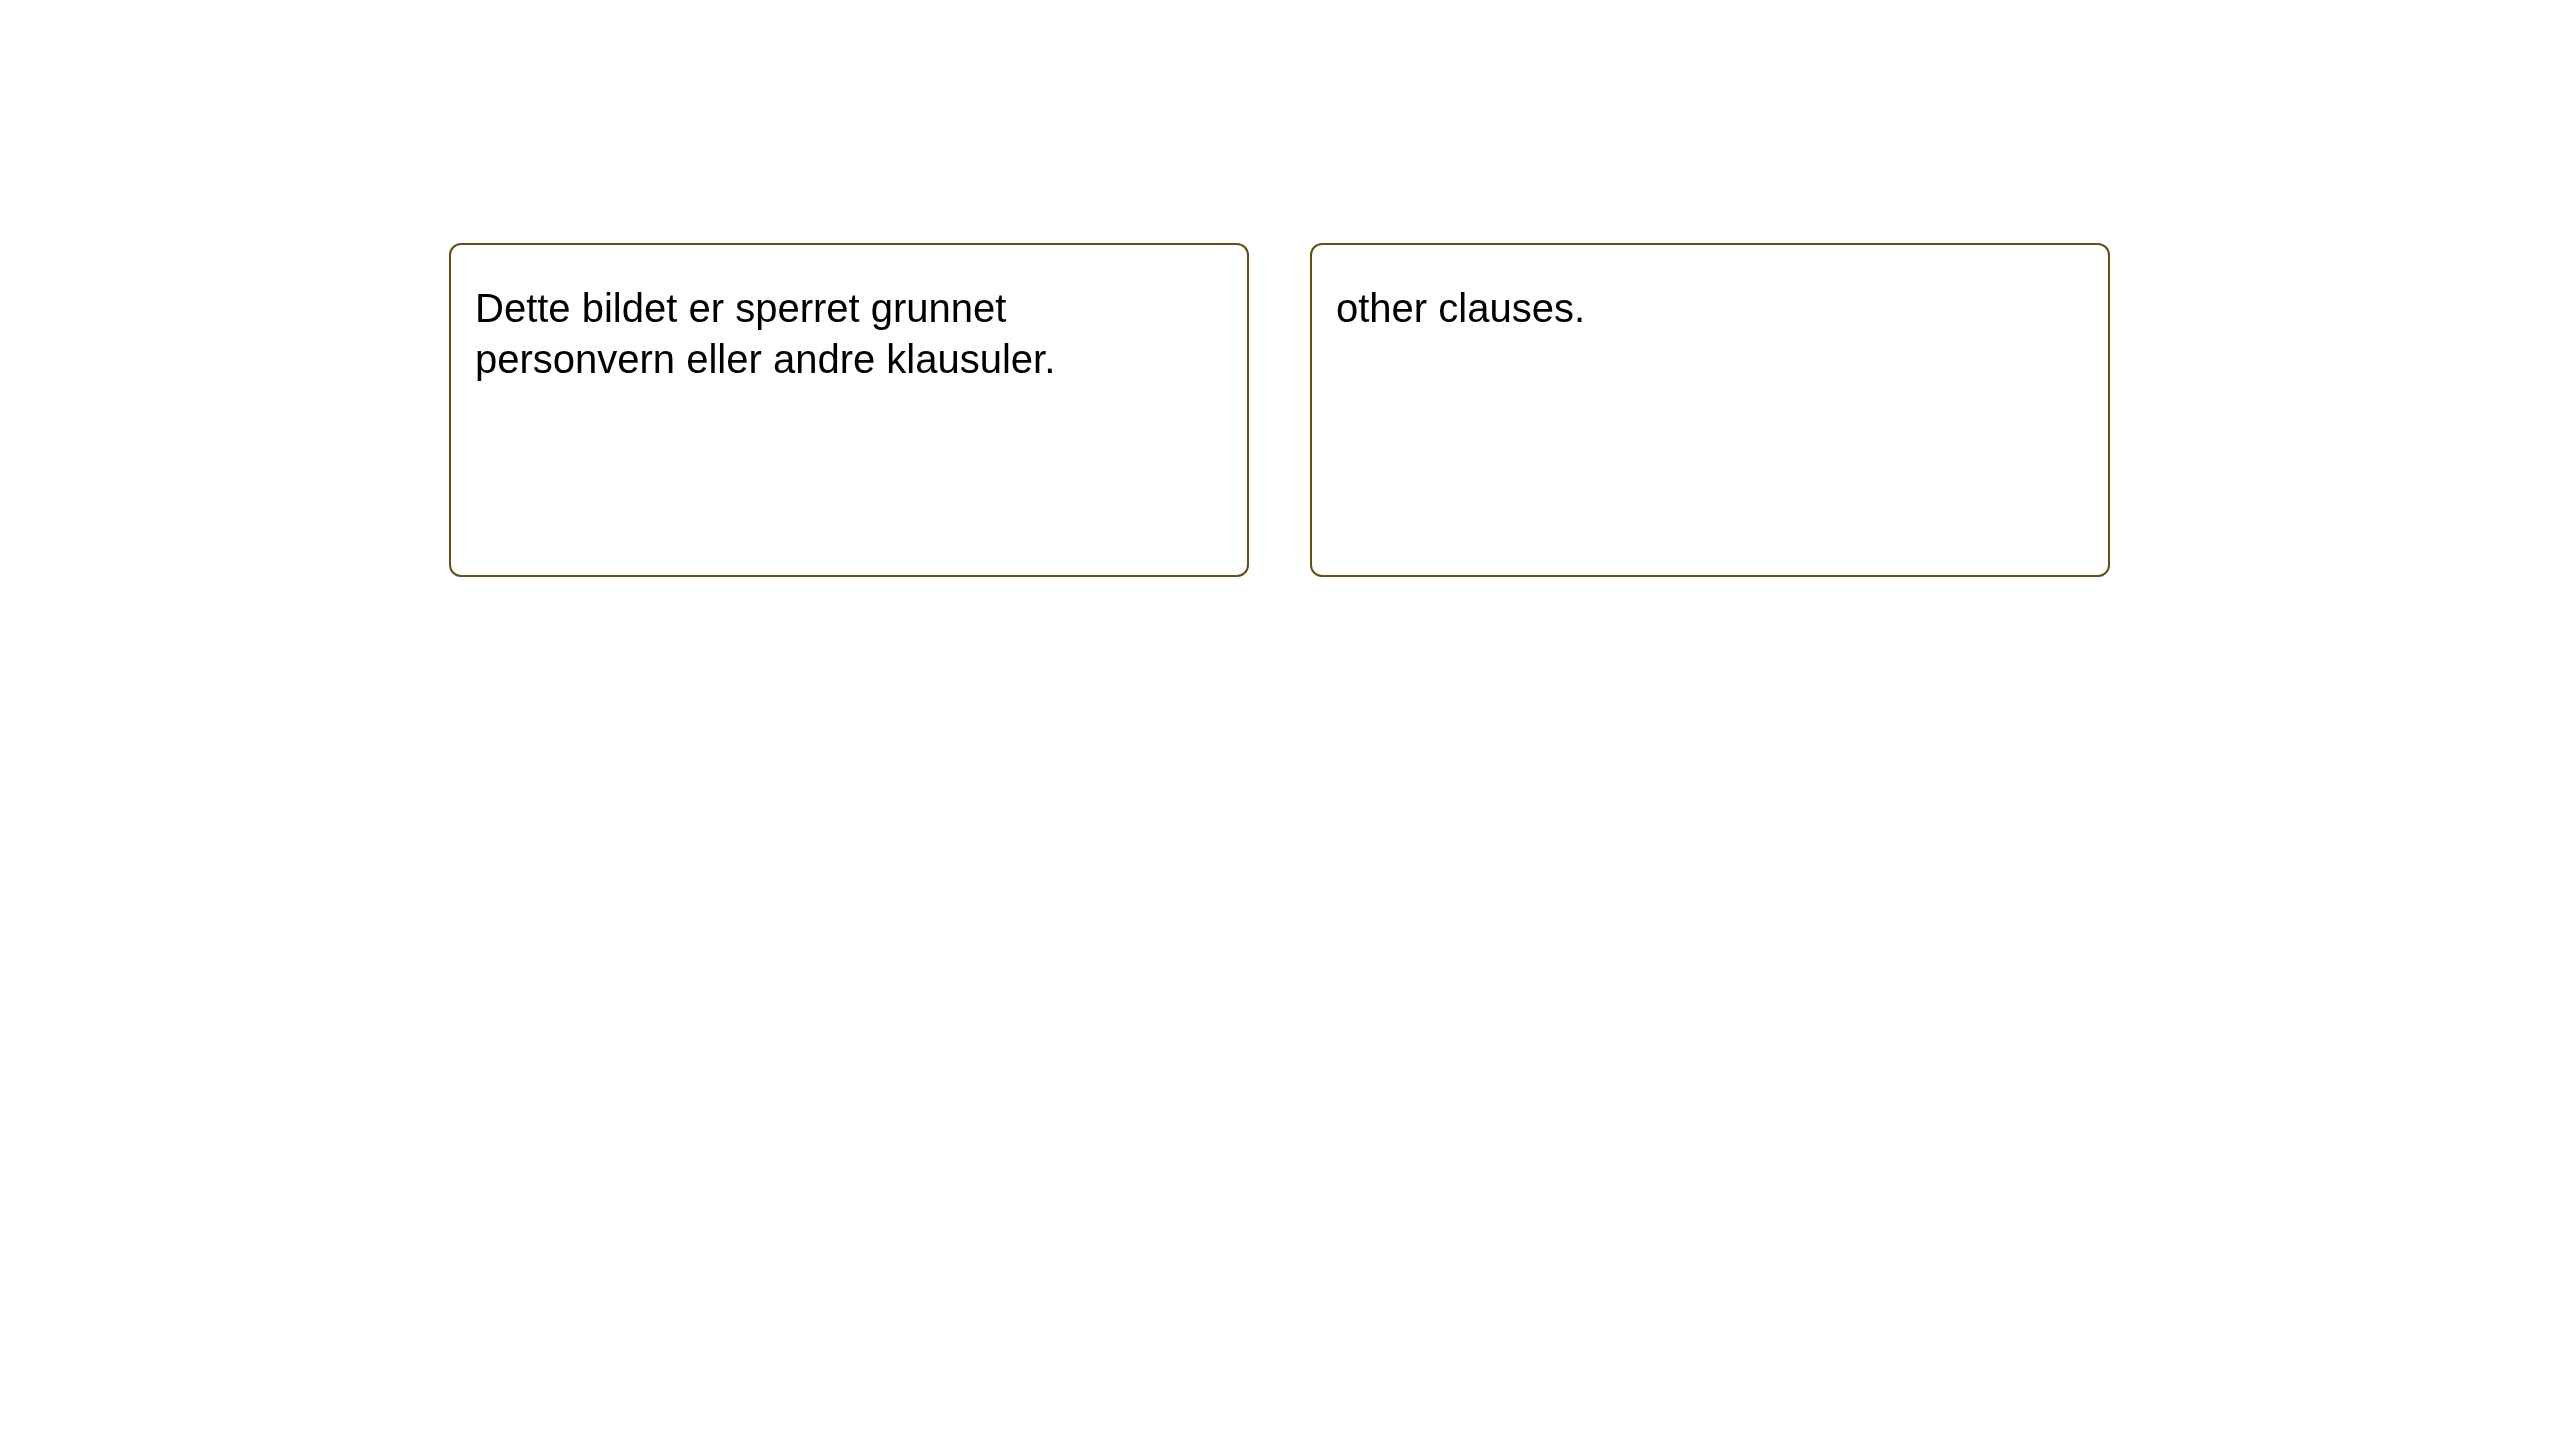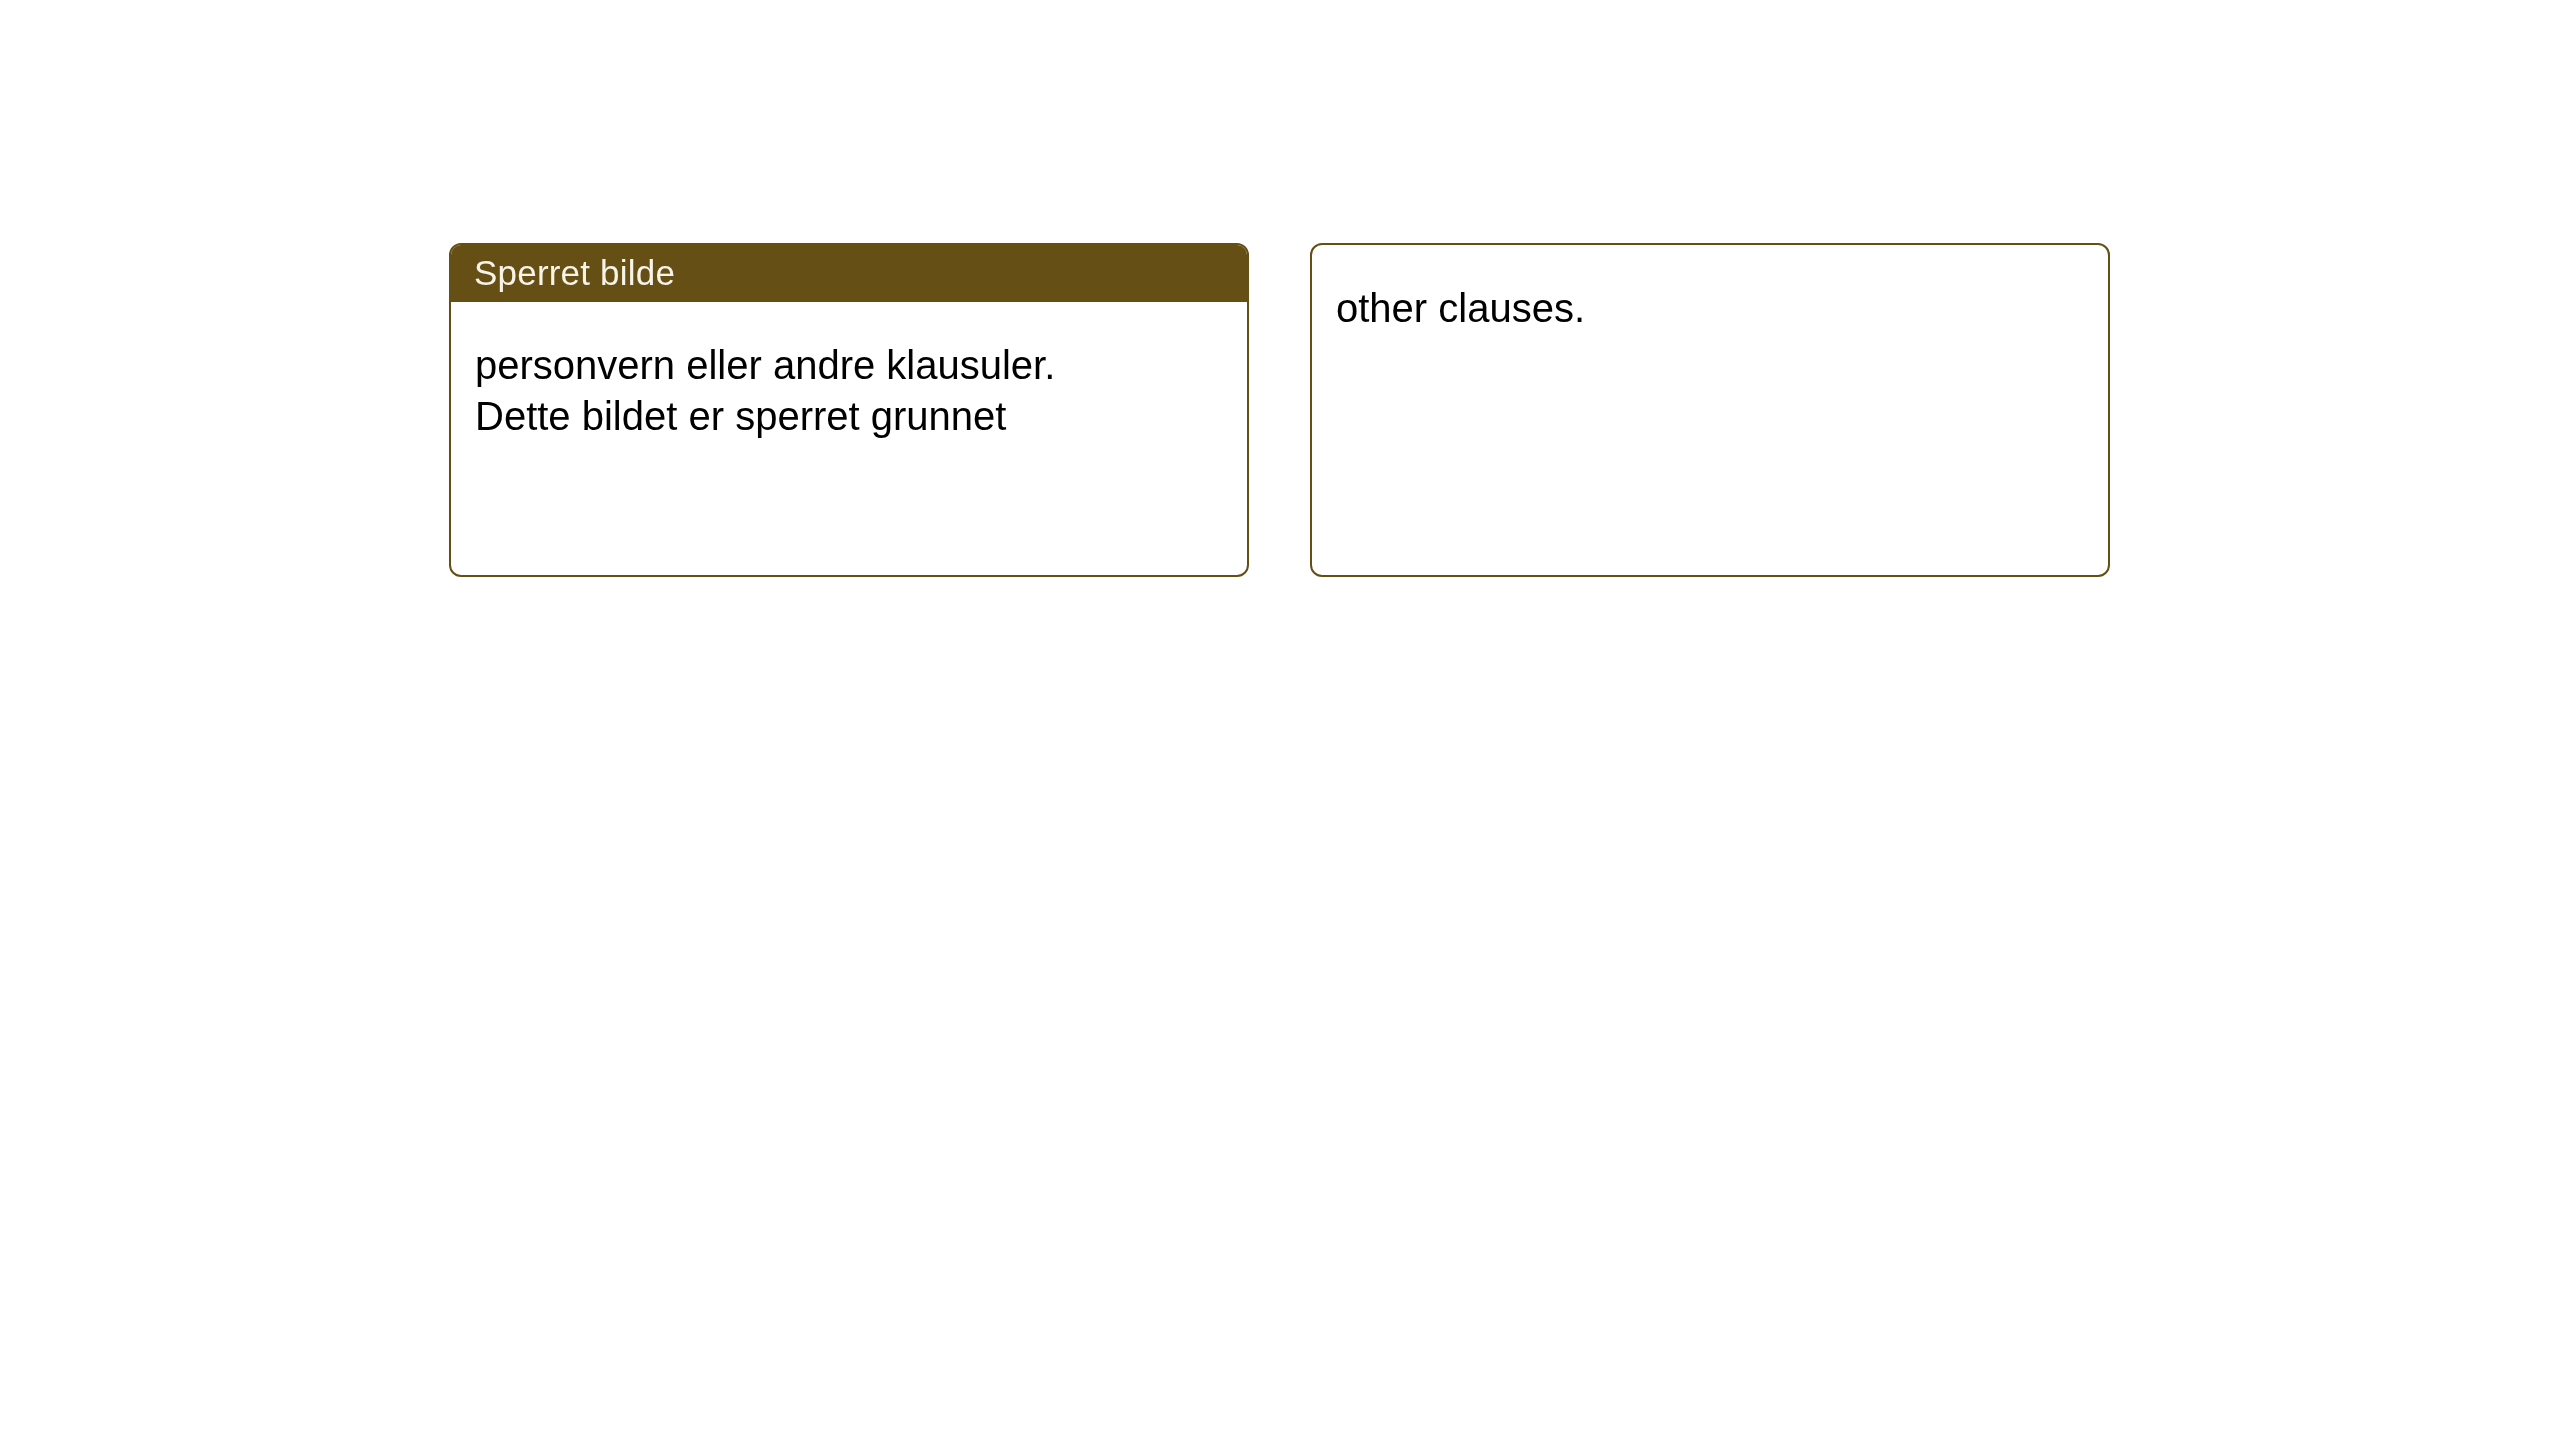--- a/index.html
+++ b/index.html
@@ -56,26 +56,23 @@
     display: block;
     white-space: nowrap;
   }
 </style>
 </head>
 <body>
 
 <div class="stage">
 
   <div class="card no">
-    <div class="card-header">
-      <span class="card-title">Sperret bilde</span>
-    </div>
     <div class="card-body">
+      <span class="line">Dette bildet er sperret grunnet</span>
       <span class="line">personvern eller andre klausuler.</span>
-      <span class="line">Dette bildet er sperret grunnet</span>
     </div>
   </div>
 
   <div class="card en">
     <div class="card-body">
       <span class="line">other clauses.</span>
     </div>
   </div>
 
 </div>

